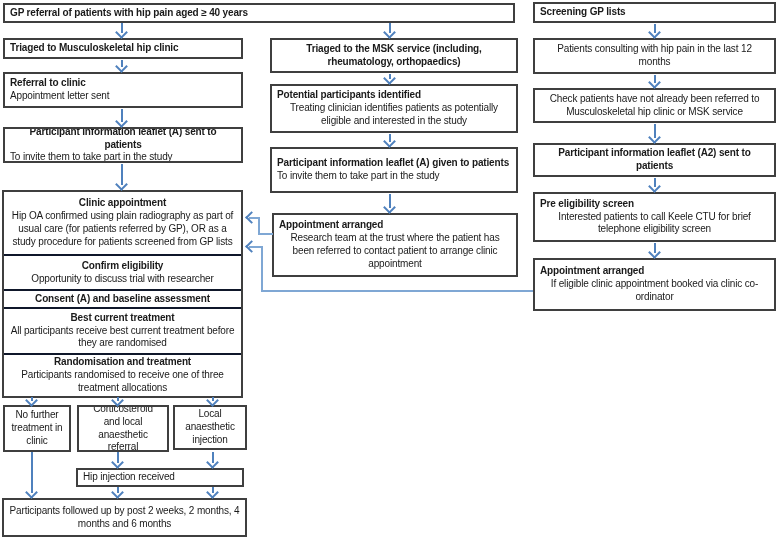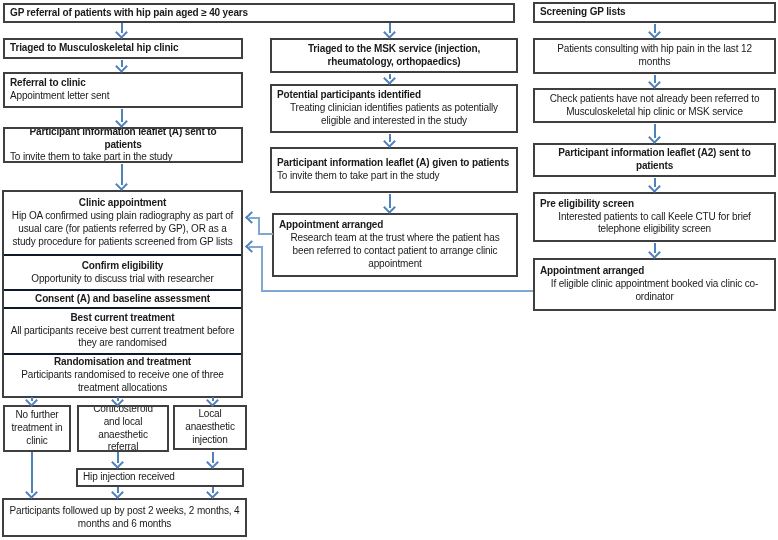--- a/index.html
+++ b/index.html
@@ -103,21 +103,21 @@
 
   <div class="box" style="left:76px;top:468px;width:168px;height:19px;">
     <div>Hip injection received</div>
   </div>
 
   <div class="box" style="left:2px;top:498px;width:245px;height:39px;">
     <div>Participants followed up by post 2 weeks, 2 months, 4 months and 6 months</div>
   </div>
 
   <div class="box" style="left:270px;top:38px;width:248px;height:35px;">
-    <div class="t">Triaged to the MSK service (injection, rheumatology, orthopaedics)</div>
+    <div class="t">Triaged to the MSK service (including, rheumatology, orthopaedics)</div>
   </div>
 
   <div class="box" style="left:270px;top:84px;width:248px;height:49px;">
     <div class="t">Potential participants identified</div>
     <div>Treating clinician identifies patients as potentially eligible and interested in the study</div>
   </div>
 
   <div class="box" style="left:270px;top:147px;width:248px;height:46px;">
     <div class="t">Participant information leaflet (A) given to patients</div>
     <div>To invite them to take part in the study</div>

